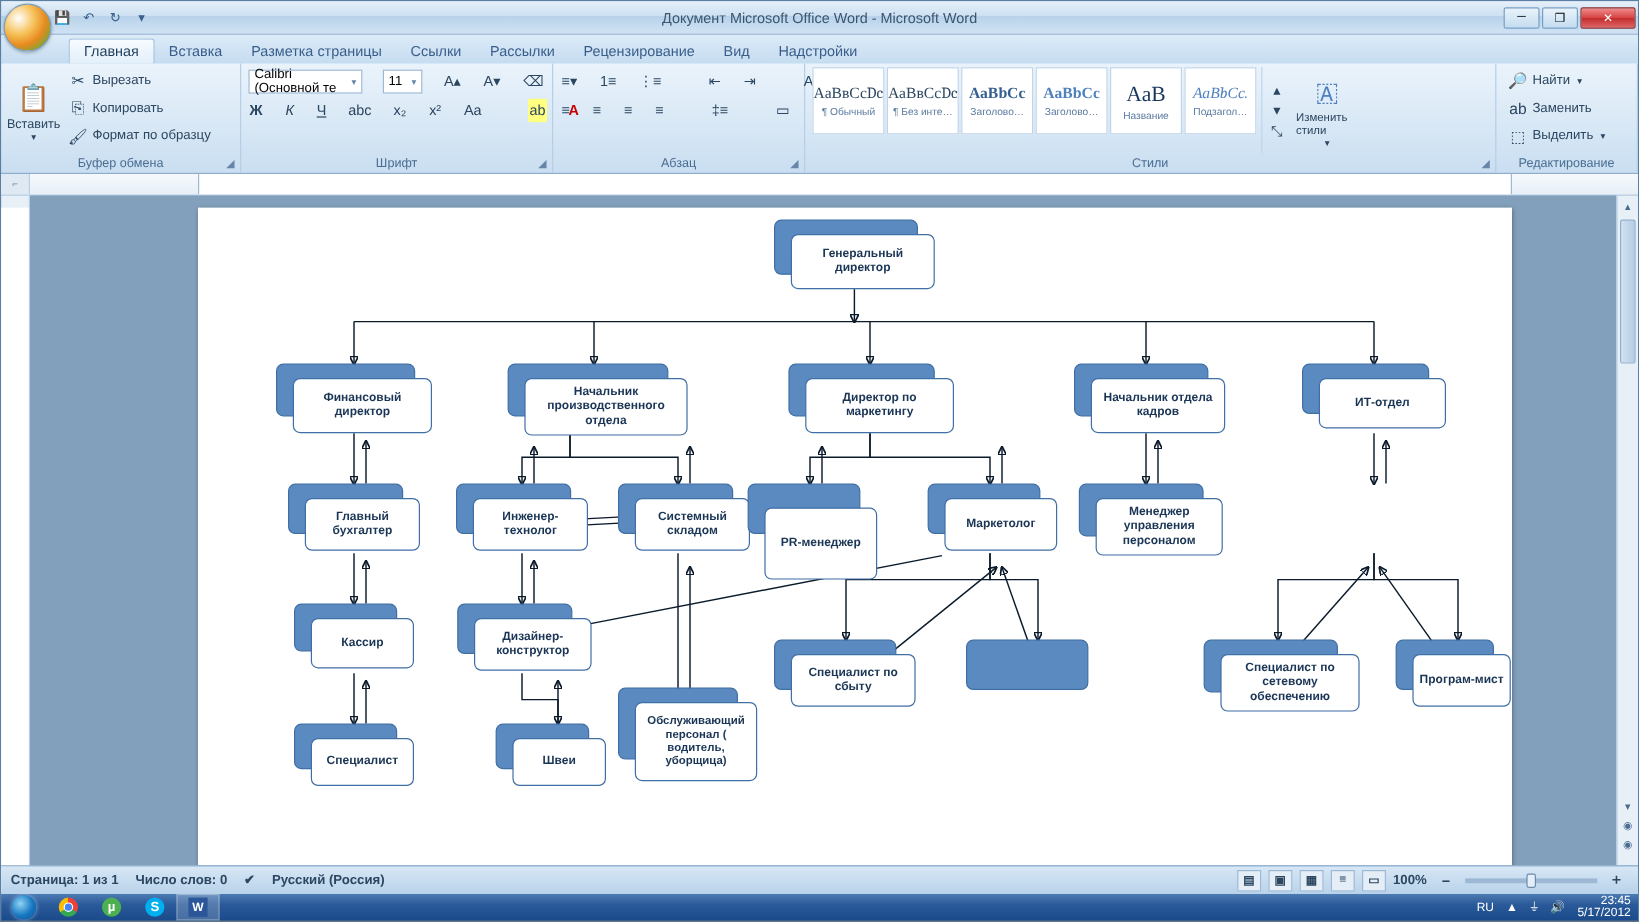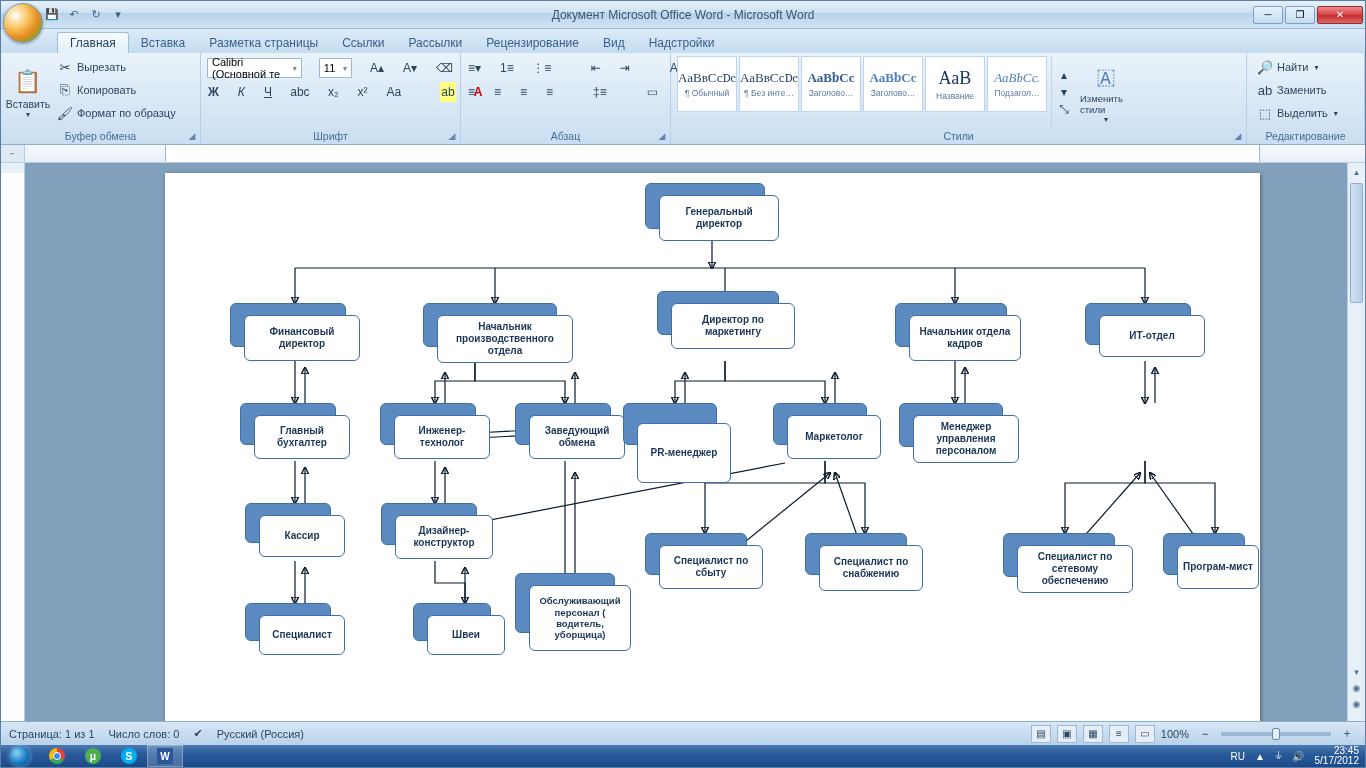--- a/index.html
+++ b/index.html
@@ -65,21 +65,21 @@
 
 .orgcanvas { position:absolute; inset:0; }
 .node { position:absolute; }
 .node-back { position:absolute; background:#5a8ac0; border:1.5px solid #3f6fa5; border-radius:6px; }
 .node-front { position:absolute; background:#fff; border:1.5px solid #3f6fa5; border-radius:6px; display:flex; align-items:center; justify-content:center; text-align:center; font-size:10px; color:#1a3555; padding:4px; line-height:1.2; font-weight:bold; }
 svg.connectors { position:absolute; inset:0; pointer-events:none; }
 svg.connectors line, svg.connectors path { stroke:#0a1a2a; stroke-width:1.2; fill:none; }
 .arrowhead { fill:#0a1a2a; }
 
 
-.statusbar { position:absolute; left:0; right:0; bottom:22px; height:24px; background:linear-gradient(to bottom,#d7e7f5,#b8d2ea); border-top:1px solid #8faece; display:flex; align-items:center; font-size:11px; color:#2b4660; padding:0 8px; gap:14px; }
+.statusbar { position:absolute; left:0; right:0; bottom:22px; height:24px; background:linear-gradient(to bottom,#d7e7f5,#b8d2ea); border-top:1px solid #8faece; display:flex; align-items:center; font-size:11px; color:#2b4660; padding:0 8px; gap:14px;font-weight:bold; }
 .statusbar .right { margin-left:auto; display:flex; align-items:center; gap:6px; }
 .view-btn { width:20px; height:18px; border:1px solid #9cb8d5; background:#e5eef7; cursor:pointer; display:flex; align-items:center; justify-content:center; font-size:10px; }
 .zoom-slider { width:110px; height:4px; background:#9cb8d5; position:relative; }
 .zoom-thumb { position:absolute; left:50%; top:-4px; width:8px; height:12px; background:#e5eef7; border:1px solid #6c8cad; border-radius:2px; transform:translateX(-50%); }
 
 
 .taskbar { position:absolute; left:0; right:0; bottom:0; height:22px; background:linear-gradient(to bottom,#4d7bb3 0%,#2a5a99 40%,#1a4a89 100%); display:flex; align-items:center; }
 .start-btn { width:38px; height:22px; display:flex; align-items:center; justify-content:center; cursor:pointer; }
 .start-orb { width:20px; height:20px; border-radius:50%; background:radial-gradient(circle at 35% 35%,#8fd3f4,#1678c2 55%,#0d5499); box-shadow:0 0 4px rgba(180,220,255,.7); position:relative; }
 .task-item { width:36px; height:22px; display:flex; align-items:center; justify-content:center; cursor:pointer; }
@@ -353,21 +353,21 @@
           </div>
 
           <div class="node" style="left:65px;top:130px;width:130px;height:58px">
               <div class="node-back" style="left:0;top:0;width:116px;height:44px"></div>
               <div class="node-front" style="left:14px;top:12px;width:116px;height:46px">Финансовый директор</div>
             </div>
           <div class="node" style="left:258px;top:130px;width:150px;height:60px">
               <div class="node-back" style="left:0;top:0;width:134px;height:44px"></div>
               <div class="node-front" style="left:14px;top:12px;width:136px;height:48px">Начальник производственного отдела</div>
             </div>
-          <div class="node" style="left:492px;top:118px;width:164px;height:58px">
+          <div class="node" style="left:492px;top:130px;width:164px;height:58px">
               <div class="node-back" style="left:0;top:0;width:122px;height:44px"></div>
               <div class="node-front" style="left:14px;top:12px;width:124px;height:46px">Директор по маркетингу</div>
             </div>
           <div class="node" style="left:730px;top:130px;width:126px;height:58px">
               <div class="node-back" style="left:0;top:0;width:112px;height:44px"></div>
               <div class="node-front" style="left:14px;top:12px;width:112px;height:46px">Начальник отдела кадров</div>
             </div>
           <div class="node" style="left:920px;top:130px;width:120px;height:56px">
               <div class="node-back" style="left:0;top:0;width:106px;height:42px"></div>
               <div class="node-front" style="left:14px;top:12px;width:106px;height:42px">ИТ-отдел</div>
@@ -376,21 +376,21 @@
           <div class="node" style="left:75px;top:230px;width:110px;height:56px">
               <div class="node-back" style="left:0;top:0;width:96px;height:42px"></div>
               <div class="node-front" style="left:14px;top:12px;width:96px;height:44px">Главный бухгалтер</div>
             </div>
           <div class="node" style="left:215px;top:230px;width:110px;height:56px">
               <div class="node-back" style="left:0;top:0;width:96px;height:42px"></div>
               <div class="node-front" style="left:14px;top:12px;width:96px;height:44px">Инженер-технолог</div>
             </div>
           <div class="node" style="left:350px;top:230px;width:110px;height:56px">
               <div class="node-back" style="left:0;top:0;width:96px;height:42px"></div>
-              <div class="node-front" style="left:14px;top:12px;width:96px;height:44px">Заведующий обмена</div>
+              <div class="node-front" style="left:14px;top:12px;width:96px;height:44px">Системный складом</div>
             </div>
           <div class="node" style="left:458px;top:230px;width:108px;height:56px">
               <div class="node-back" style="left:0;top:0;width:94px;height:42px"></div>
               <div class="node-front" style="left:14px;top:20px;width:94px;height:60px">PR-менеджер</div>
             </div>
           <div class="node" style="left:608px;top:230px;width:108px;height:56px">
               <div class="node-back" style="left:0;top:0;width:94px;height:42px"></div>
               <div class="node-front" style="left:14px;top:12px;width:94px;height:44px">Маркетолог</div>
             </div>
           <div class="node" style="left:734px;top:230px;width:120px;height:60px">
@@ -405,21 +405,20 @@
           <div class="node" style="left:216px;top:330px;width:112px;height:56px">
               <div class="node-back" style="left:0;top:0;width:96px;height:42px"></div>
               <div class="node-front" style="left:14px;top:12px;width:98px;height:44px">Дизайнер-конструктор</div>
             </div>
           <div class="node" style="left:480px;top:360px;width:118px;height:56px">
               <div class="node-back" style="left:0;top:0;width:102px;height:42px"></div>
               <div class="node-front" style="left:14px;top:12px;width:104px;height:44px">Специалист по сбыту</div>
             </div>
           <div class="node" style="left:640px;top:360px;width:118px;height:58px">
               <div class="node-back" style="left:0;top:0;width:102px;height:42px"></div>
-              <div class="node-front" style="left:14px;top:12px;width:104px;height:46px">Специалист по снабжению</div>
             </div>
           <div class="node" style="left:998px;top:360px;width:96px;height:56px">
               <div class="node-back" style="left:0;top:0;width:82px;height:42px"></div>
               <div class="node-front" style="left:14px;top:12px;width:82px;height:44px">Програм-мист</div>
             </div>
           <div class="node" style="left:838px;top:360px;width:130px;height:60px">
               <div class="node-back" style="left:0;top:0;width:112px;height:44px"></div>
               <div class="node-front" style="left:14px;top:12px;width:116px;height:48px">Специалист по сетевому обеспечению</div>
             </div>
 

